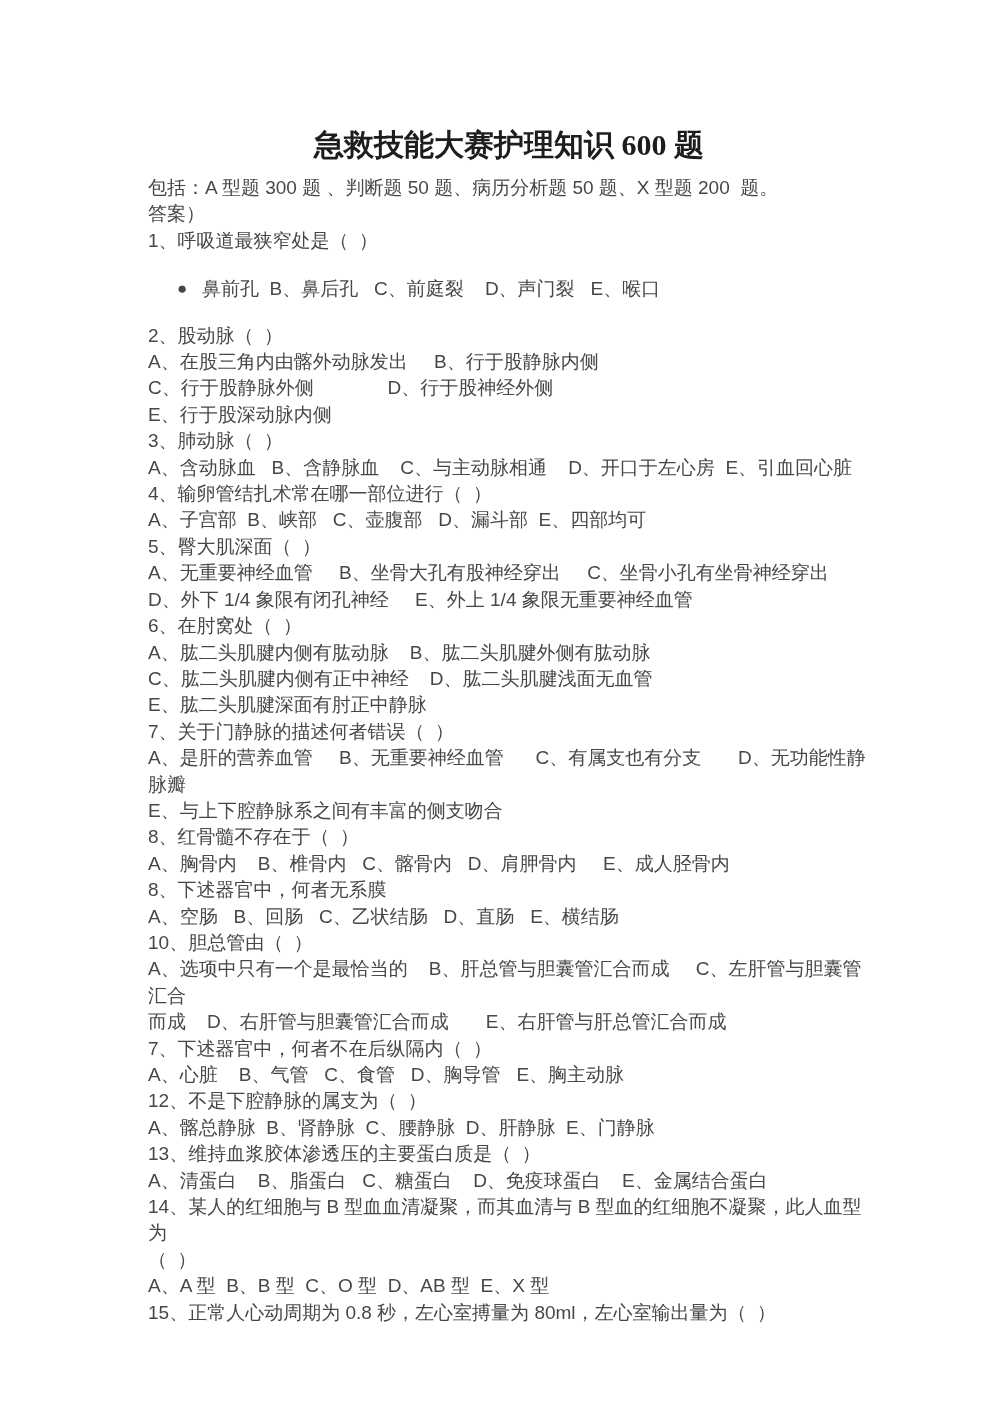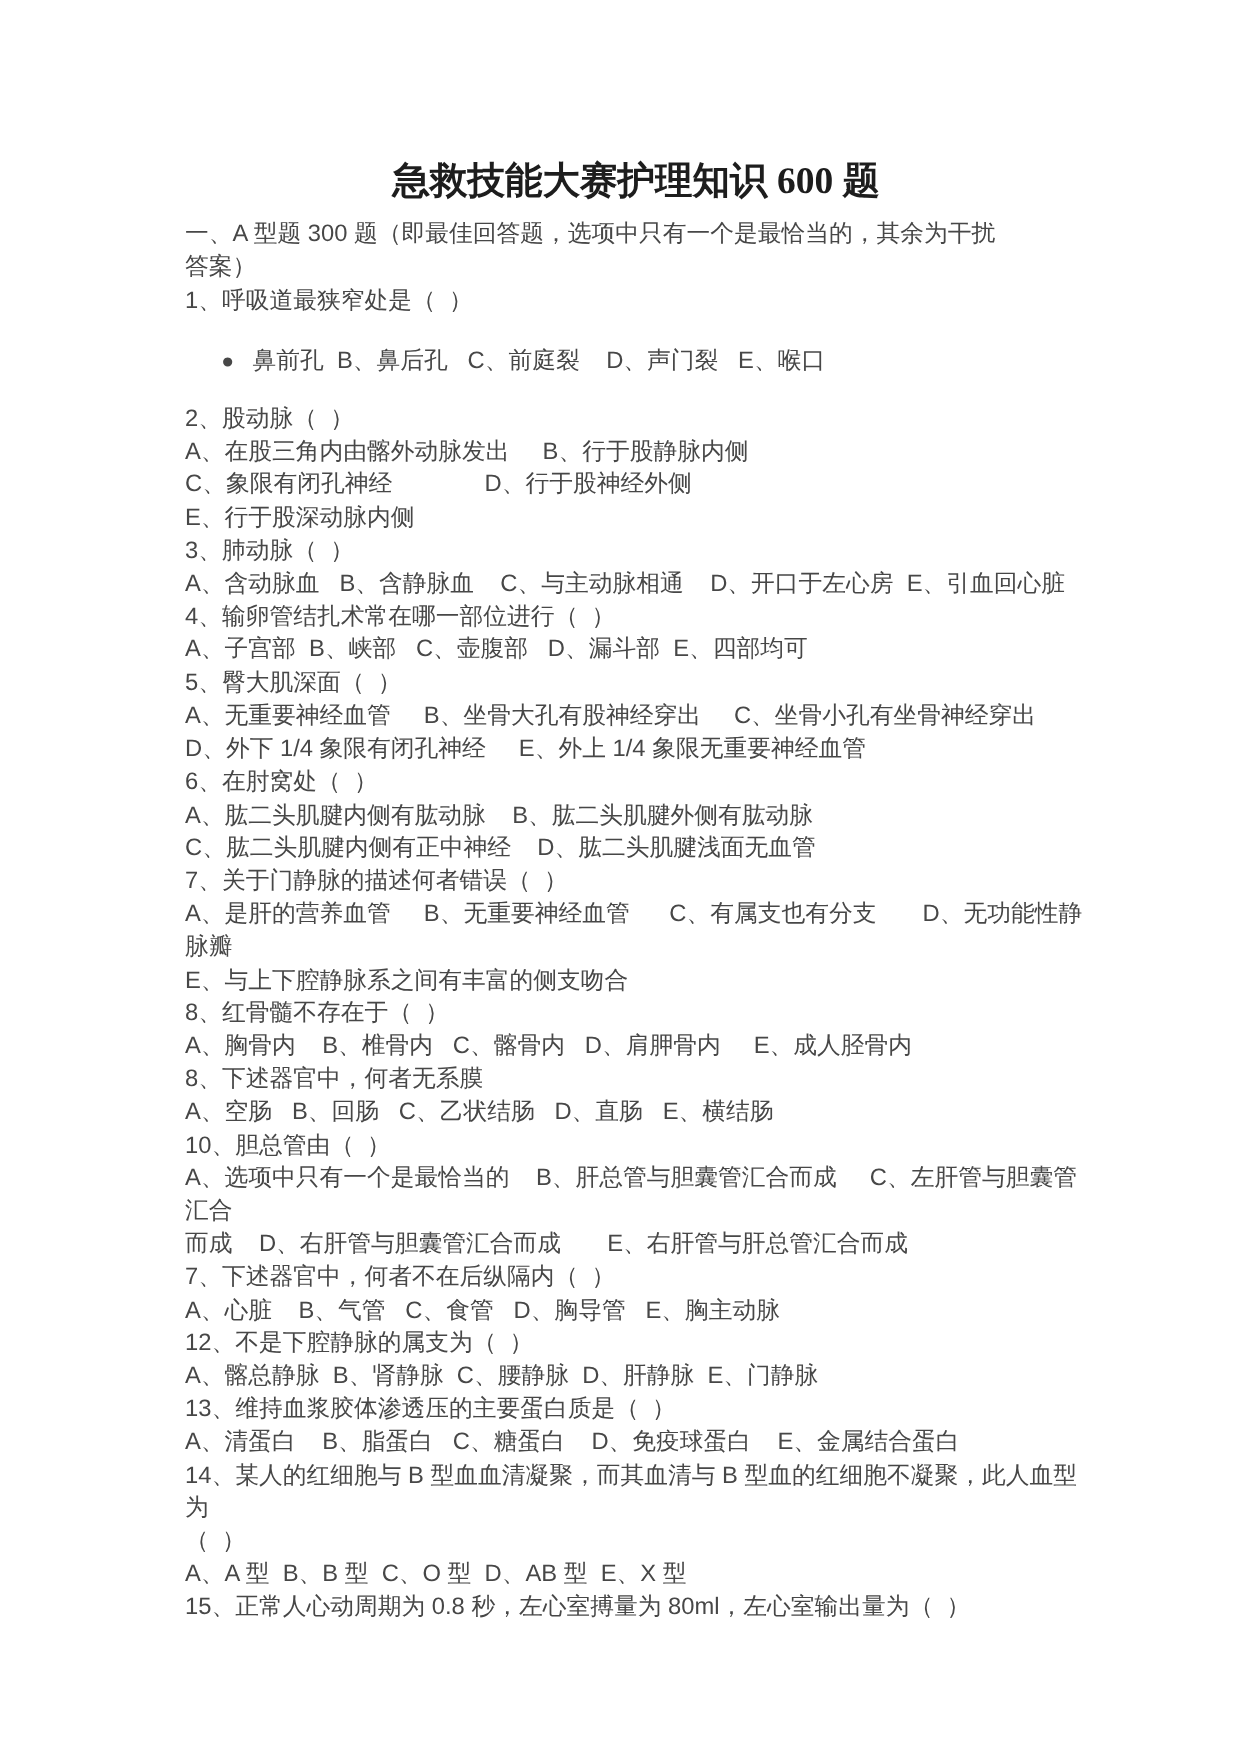--- a/index.html
+++ b/index.html
@@ -54,38 +54,39 @@
     color: #474747;
   }
 </style>
 </head>
 <body>
 
 <div class="page">
   <div class="content">
     <h1 class="title">急救技能大赛护理知识 600 题</h1>
     <div class="body" id="doc-body">
-        <div class="line">一、A 型题 300 题（即最佳回答题，选项中只有一个是最恰当的，其余为干扰</div>
+        <div class="line">包括：A 型题 300 题 、判断题 50 题、病历分析题 50 题、X 型题 200  题。</div>
         <div class="line">答案）</div>
         <div class="line">1、呼吸道最狭窄处是（  ）</div>
         <div class="line bullet"><span class="bullet-dot">●</span><span>鼻前孔  B、鼻后孔   C、前庭裂    D、声门裂   E、喉口</span></div>
         <div class="line">2、股动脉（  ）</div>
         <div class="line">A、在股三角内由髂外动脉发出     B、行于股静脉内侧</div>
-        <div class="line">C、象限有闭孔神经              D、行于股神经外侧</div>
+        <div class="line">C、行于股静脉外侧              D、行于股神经外侧</div>
         <div class="line">E、行于股深动脉内侧</div>
         <div class="line">3、肺动脉（  ）</div>
         <div class="line">A、含动脉血   B、含静脉血    C、与主动脉相通    D、开口于左心房  E、引血回心脏</div>
         <div class="line">4、输卵管结扎术常在哪一部位进行（  ）</div>
         <div class="line">A、子宫部  B、峡部   C、壶腹部   D、漏斗部  E、四部均可</div>
         <div class="line">5、臀大肌深面（  ）</div>
         <div class="line">A、无重要神经血管     B、坐骨大孔有股神经穿出     C、坐骨小孔有坐骨神经穿出</div>
         <div class="line">D、外下 1/4 象限有闭孔神经     E、外上 1/4 象限无重要神经血管</div>
         <div class="line">6、在肘窝处（  ）</div>
         <div class="line">A、肱二头肌腱内侧有肱动脉    B、肱二头肌腱外侧有肱动脉</div>
         <div class="line">C、肱二头肌腱内侧有正中神经    D、肱二头肌腱浅面无血管</div>
+        <div class="line">E、肱二头肌腱深面有肘正中静脉</div>
         <div class="line">7、关于门静脉的描述何者错误（  ）</div>
         <div class="line">A、是肝的营养血管     B、无重要神经血管      C、有属支也有分支       D、无功能性静</div>
         <div class="line">脉瓣</div>
         <div class="line">E、与上下腔静脉系之间有丰富的侧支吻合</div>
         <div class="line">8、红骨髓不存在于（  ）</div>
         <div class="line">A、胸骨内    B、椎骨内   C、髂骨内   D、肩胛骨内     E、成人胫骨内</div>
         <div class="line">8、下述器官中，何者无系膜</div>
         <div class="line">A、空肠   B、回肠   C、乙状结肠   D、直肠   E、横结肠</div>
         <div class="line">10、胆总管由（  ）</div>
         <div class="line">A、选项中只有一个是最恰当的    B、肝总管与胆囊管汇合而成     C、左肝管与胆囊管汇合</div>

